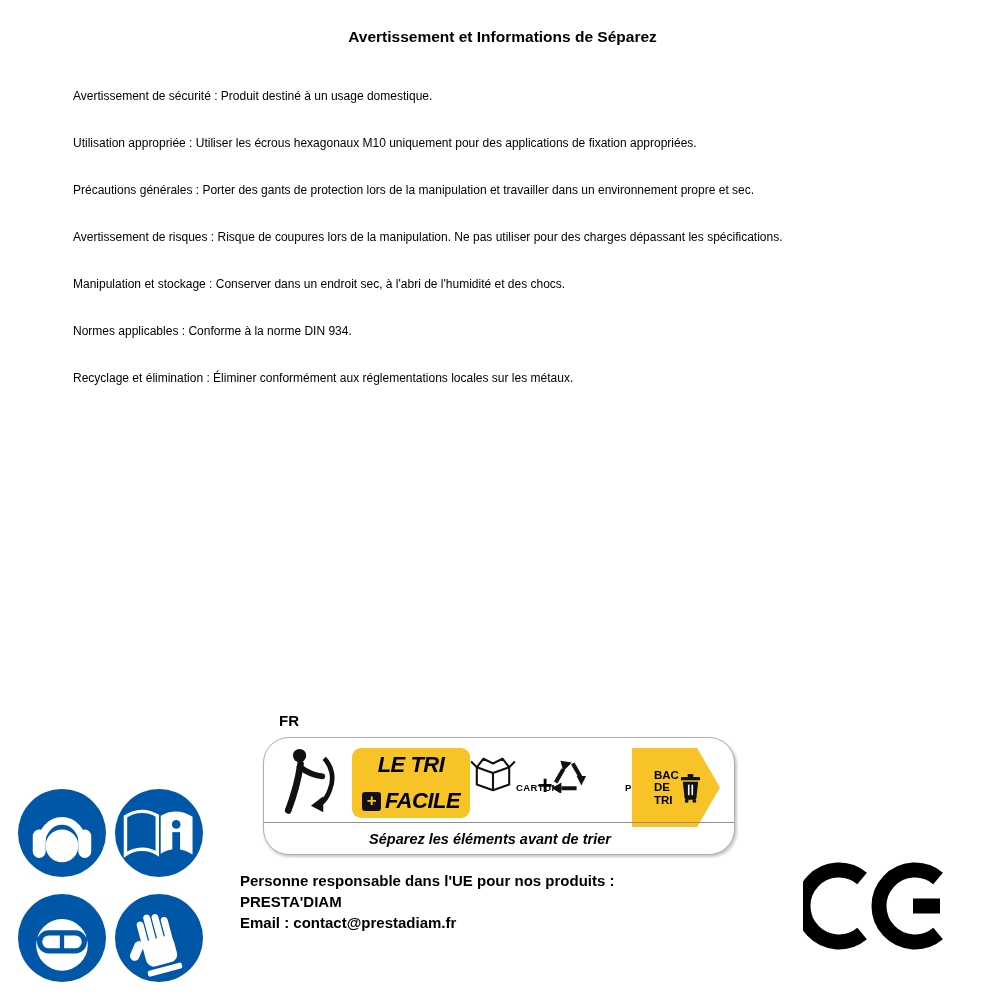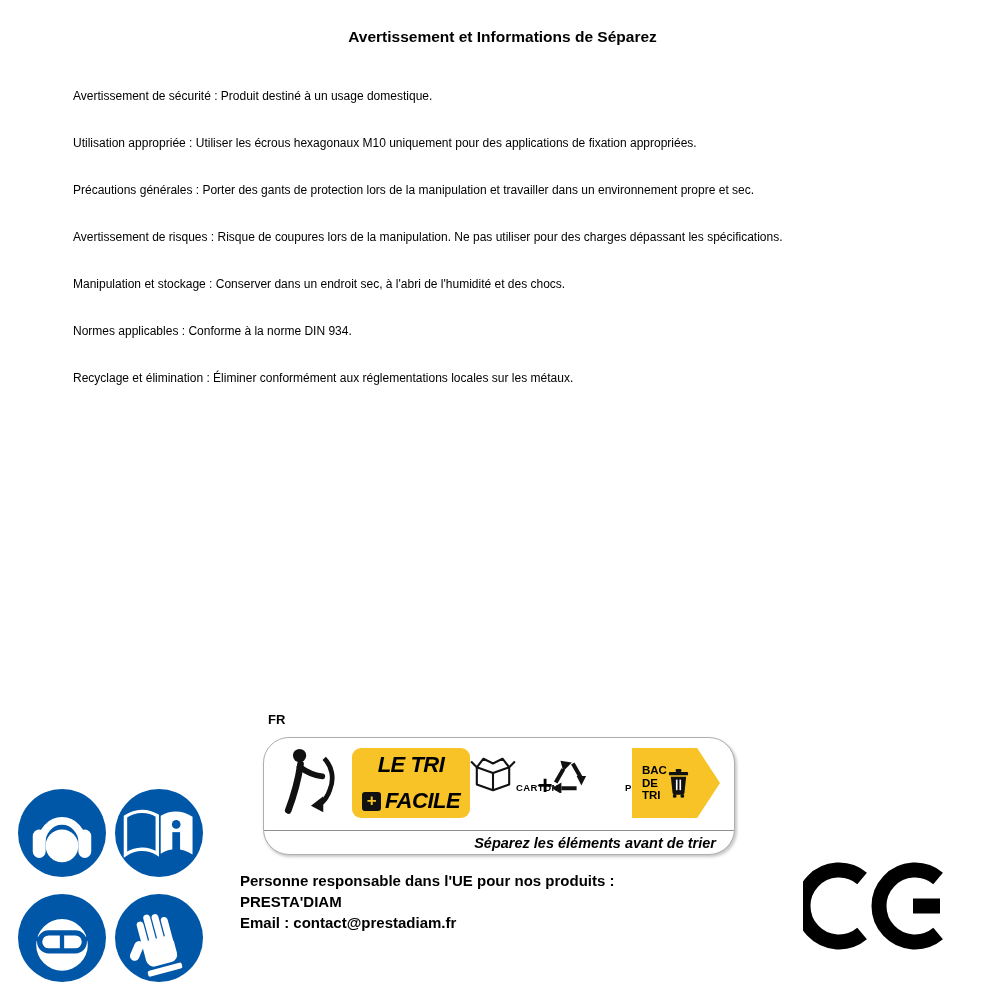--- a/index.html
+++ b/index.html
@@ -34,22 +34,22 @@
   .picto svg{width:86px;height:86px;display:block;}
   #picto-ear{left:18px;top:789px;}
   #picto-book{left:115px;top:789px;}
   #picto-goggles{left:18px;top:894px;}
   #picto-gloves{left:115px;top:894px;}
   .blue-fill{fill:var(--blue);}
   .blue-stroke{stroke:var(--blue);fill:none;}
 
   
   .fr-code{
-    position:absolute;left:268px;top:712px;
-    font-size:13px;font-weight:700;
+    position:absolute;left:279px;top:712px;
+    font-size:15px;font-weight:700;
   }
   .info-tri{
     position:absolute;left:263px;top:737px;width:472px;height:118px;
     border:1.5px solid #aeaeae;border-radius:26px;background:#fff;
     box-shadow:1.5px 2px 3px rgba(0,0,0,.22);
   }
   .triman{position:absolute;left:15px;top:9px;width:62px;height:72px;}
   .triman svg{width:100%;height:100%;}
   .tri-pill{
     position:absolute;left:88px;top:10px;width:118px;height:70px;
@@ -68,31 +68,31 @@
   }
   #mat-carton{left:206px;width:64px;}
   #mat-plastique{left:284px;width:70px;gap:35px;}
   .material .ic{height:42px;display:flex;align-items:flex-end;}
   .material .cap{font-size:9.5px;font-weight:700;letter-spacing:.4px;margin-top:4px;}
   .mat-plus{
     position:absolute;left:269px;top:32px;width:24px;text-align:center;
     font-size:26px;font-weight:800;
   }
   .bac-arrow{
-    position:absolute;left:368px;top:10px;width:88px;height:70px;
+    position:absolute;left:368px;top:10px;width:88px;height:79px;
     background:var(--yellow);
     clip-path:polygon(0 0,74% 0,100% 50%,74% 100%,0 100%);
-    display:flex;align-items:center;padding-left:10px;
+    display:flex;align-items:center;padding-left:22px;
   }
   .bac-text{display:flex;flex-direction:column;font-size:11.5px;font-weight:900;line-height:1.1;}
   .bin-ic svg{width:23px;height:30px;display:block;}
   .label-footer{
-    position:absolute;left:0;right:0;bottom:0;height:24px;
+    position:absolute;left:0;right:0;bottom:0;height:32px;
     border-top:1.5px solid #8f8f8f;border-radius:0 0 25px 25px;
-    display:flex;align-items:center;justify-content:flex-end;padding-right:18px;
+    display:flex;align-items:center;justify-content:center;padding-right:18px;
   }
   .tagline{font-size:14.5px;font-weight:700;font-style:italic;}
 
   
   .address{
     position:absolute;left:240px;top:870px;width:520px;
     text-align:left;font-size:15px;font-weight:700;line-height:21.2px;
   }
 
   

